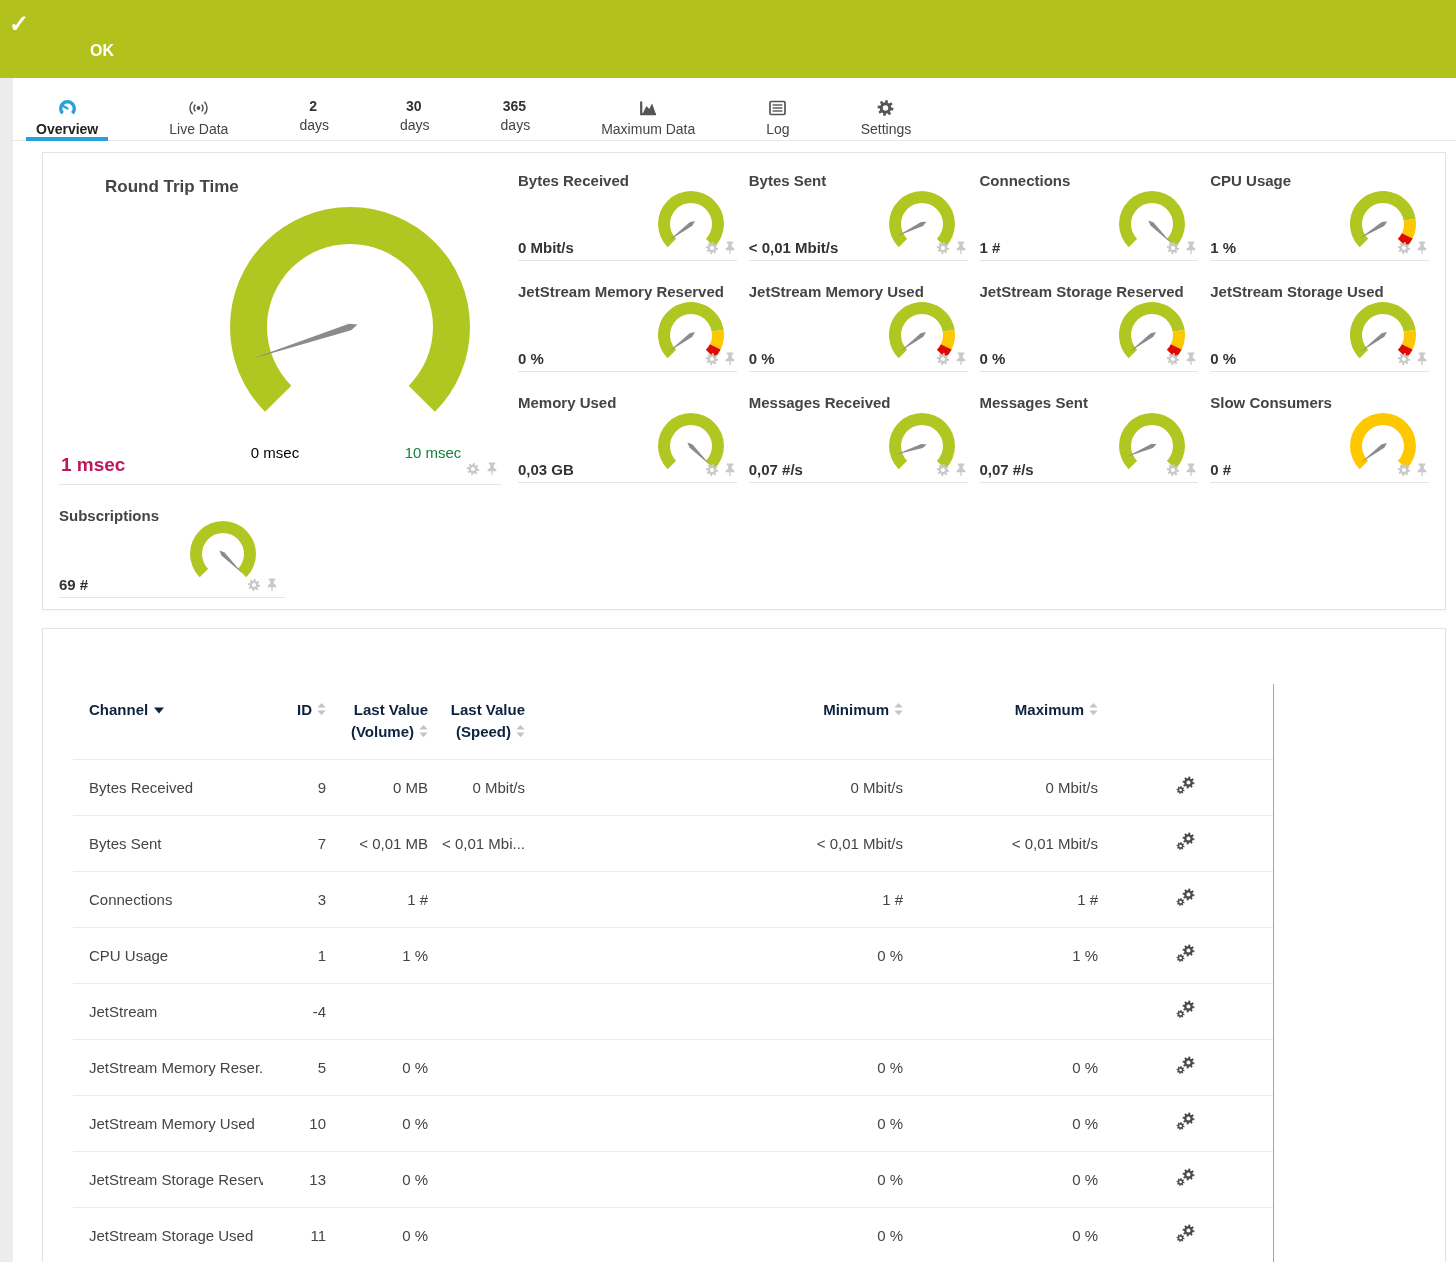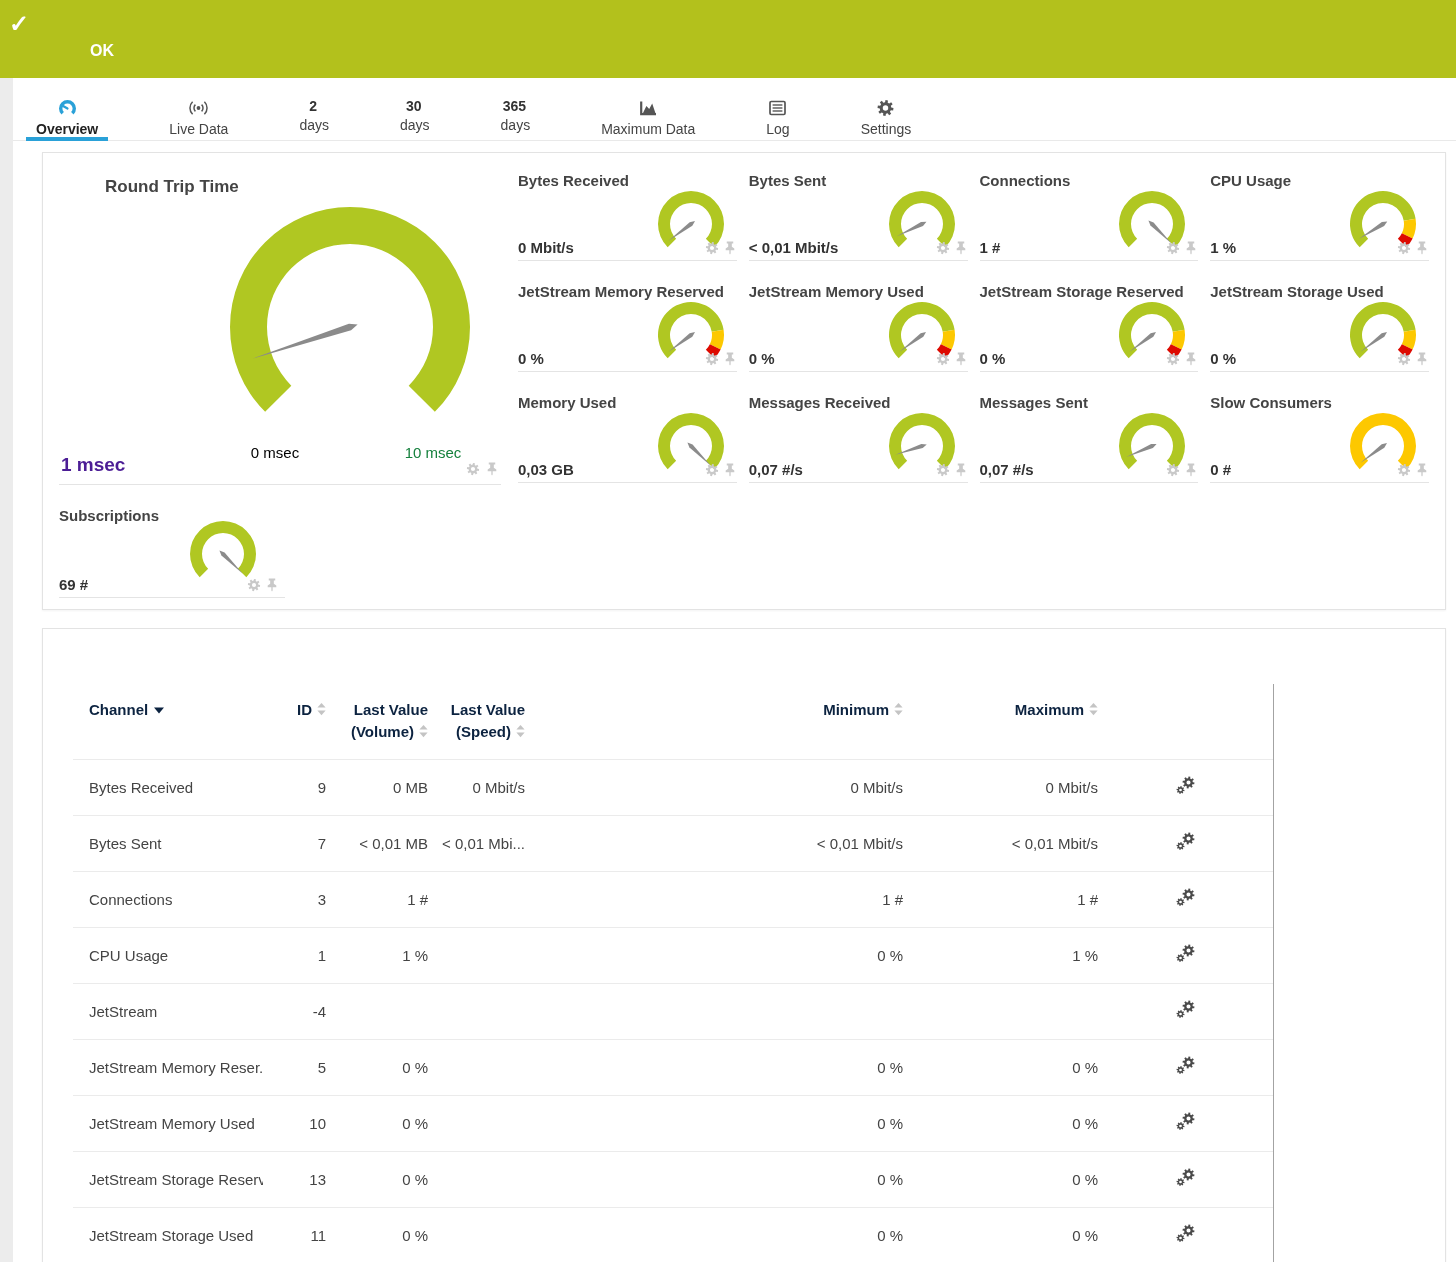--- a/index.html
+++ b/index.html
@@ -31,21 +31,21 @@
   .panel{position:absolute;left:42px;width:1404px;background:#fff;border:1px solid #e3e3e3;
     box-shadow:0 1px 2px rgba(0,0,0,.05);box-sizing:border-box;}
   .panel.gauges{top:152px;height:458px;}
   .panel.tablep{top:628px;height:660px;}
   
   .rtt{position:absolute;left:16px;top:10px;width:442px;height:321px;border-bottom:1px solid #e4e4e4;}
   .rtt-title{position:absolute;left:2px;top:14px;font-size:17px;font-weight:bold;color:#444;margin-left:44px;}
   .rtt-gauge{position:absolute;left:165px;top:40px;}
   .rtt-scale-min{position:absolute;left:216px;top:281px;transform:translateX(-50%);font-size:15px;color:#000000;}
   .rtt-scale-max{position:absolute;left:374px;top:281px;transform:translateX(-50%);font-size:15px;color:#15803d;}
-  .rtt-value{position:absolute;left:2px;top:291px;font-size:19px;font-weight:bold;color:#4c1d95;}
+  .rtt-value{position:absolute;left:2px;top:291px;font-size:19px;font-weight:bold;color:#be185d;}
   .rtt-actions{position:absolute;right:2px;top:299px;display:flex;gap:5px;}
   
   .tiles{position:absolute;left:475px;top:14px;right:16px;display:grid;
     grid-template-columns:repeat(4,1fr);column-gap:12px;row-gap:17px;}
   .tile{position:relative;height:93px;border-bottom:1px solid #e4e4e4;}
   .tile-title{position:absolute;left:0;top:5px;font-size:15px;font-weight:bold;color:#444;white-space:nowrap;}
   .tile-gauge{position:absolute;right:8px;top:21px;}
   .tile-value{position:absolute;left:0;bottom:4px;font-size:15px;font-weight:bold;color:#333;}
   .tile-actions{position:absolute;right:0;bottom:1px;display:flex;gap:4px;}
   

